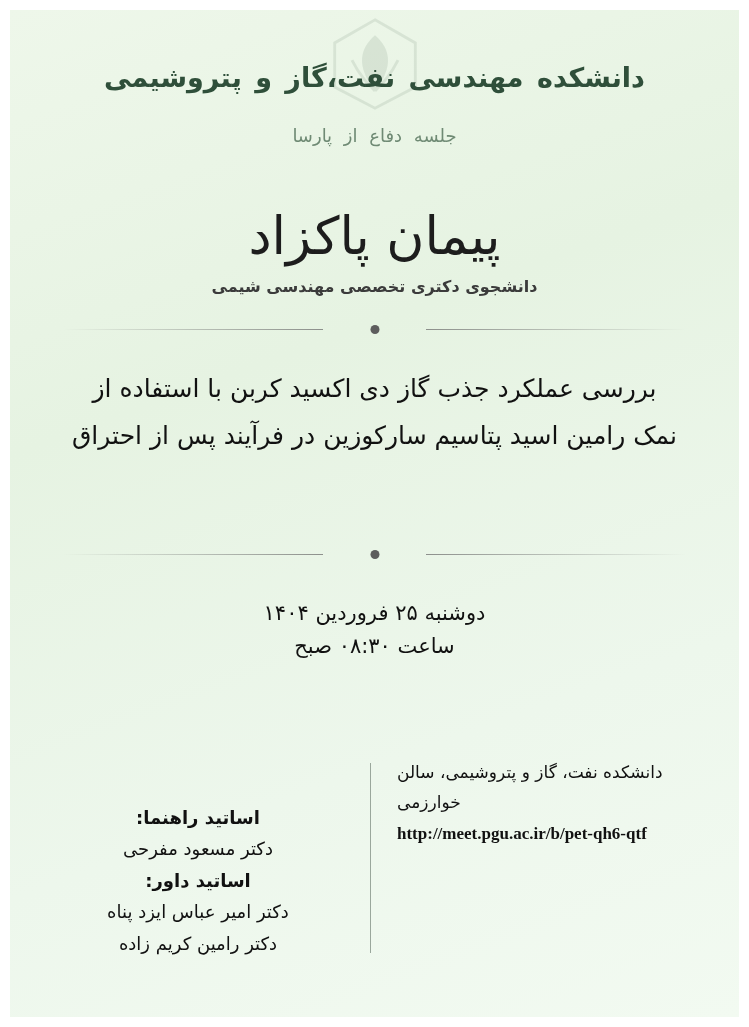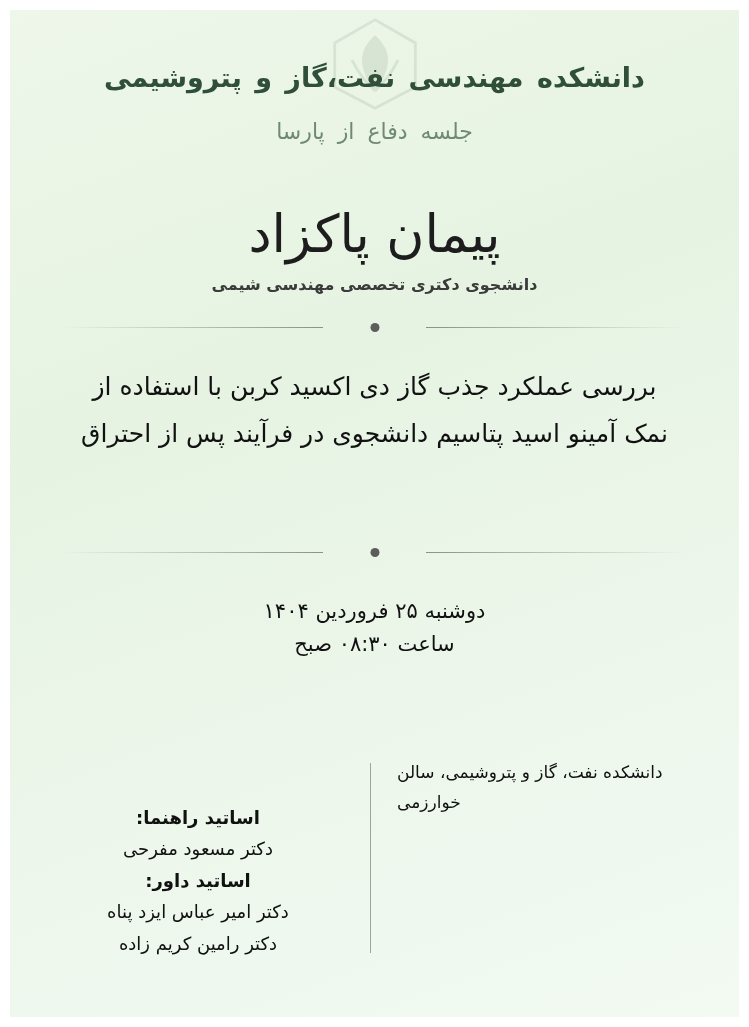--- a/index.html
+++ b/index.html
@@ -48,22 +48,22 @@
     font-size: 27px;
     font-weight: bold;
     color: #2f4f3a;
     letter-spacing: 2px;
     line-height: 1.45;
     margin: 22px 0 0 0;
     word-spacing: 4px;
   }
 
   .session-label {
-    margin-top: 22px;
-    font-size: 22px;
+    margin-top: 28px;
+    font-size: 18px;
     color: #6f8a74;
     letter-spacing: 3px;
     word-spacing: 6px;
   }
 
   .student-name {
     margin-top: 62px;
     font-size: 52px;
     font-weight: normal;
     color: #1d1d1d;
@@ -208,36 +208,37 @@
     <div class="student-name">پیمان پاکزاد</div>
 
     <div class="student-degree">دانشجوی دکتری تخصصی مهندسی شیمی</div>
 
     <div class="divider">
       <span class="line left"></span>
       <span class="dot"></span>
       <span class="line right"></span>
     </div>
 
-    <div class="thesis-title">بررسی عملکرد جذب گاز دی اکسید کربن با استفاده از نمک آمینو اسید پتاسیم دانشجوی در فرآیند پس از احتراق</div>
+    <div class="thesis-title">بررسی عملکرد جذب گاز دی اکسید کربن با استفاده از نمک رامین اسید پتاسیم سارکوزین در فرآیند پس از احتراق</div>
 
     <div class="divider divider2">
       <span class="line left"></span>
       <span class="dot"></span>
       <span class="line right"></span>
     </div>
 
     <div class="event-date">دوشنبه ۲۵ فروردین ۱۴۰۴</div>
     <div class="event-time">ساعت ۰۸:۳۰ صبح</div>
   </div>
 
   <div class="bottom">
 
     <div class="bottom-col right">
       <div class="venue">دانشکده نفت، گاز و پتروشیمی، سالن خوارزمی</div>
+      <div class="meet-link">http://meet.pgu.ac.ir/b/pet-qh6-qtf</div>
     </div>
 
     <div class="vsep"></div>
 
     <div class="bottom-col left">
       <div class="label-bold">اساتید راهنما:</div>
       <div class="person">دکتر مسعود مفرحی</div>
       <div class="label-bold">اساتید داور:</div>
       <div class="person">دکتر امیر عباس ایزد پناه</div>
       <div class="person">دکتر رامین کریم زاده</div>

